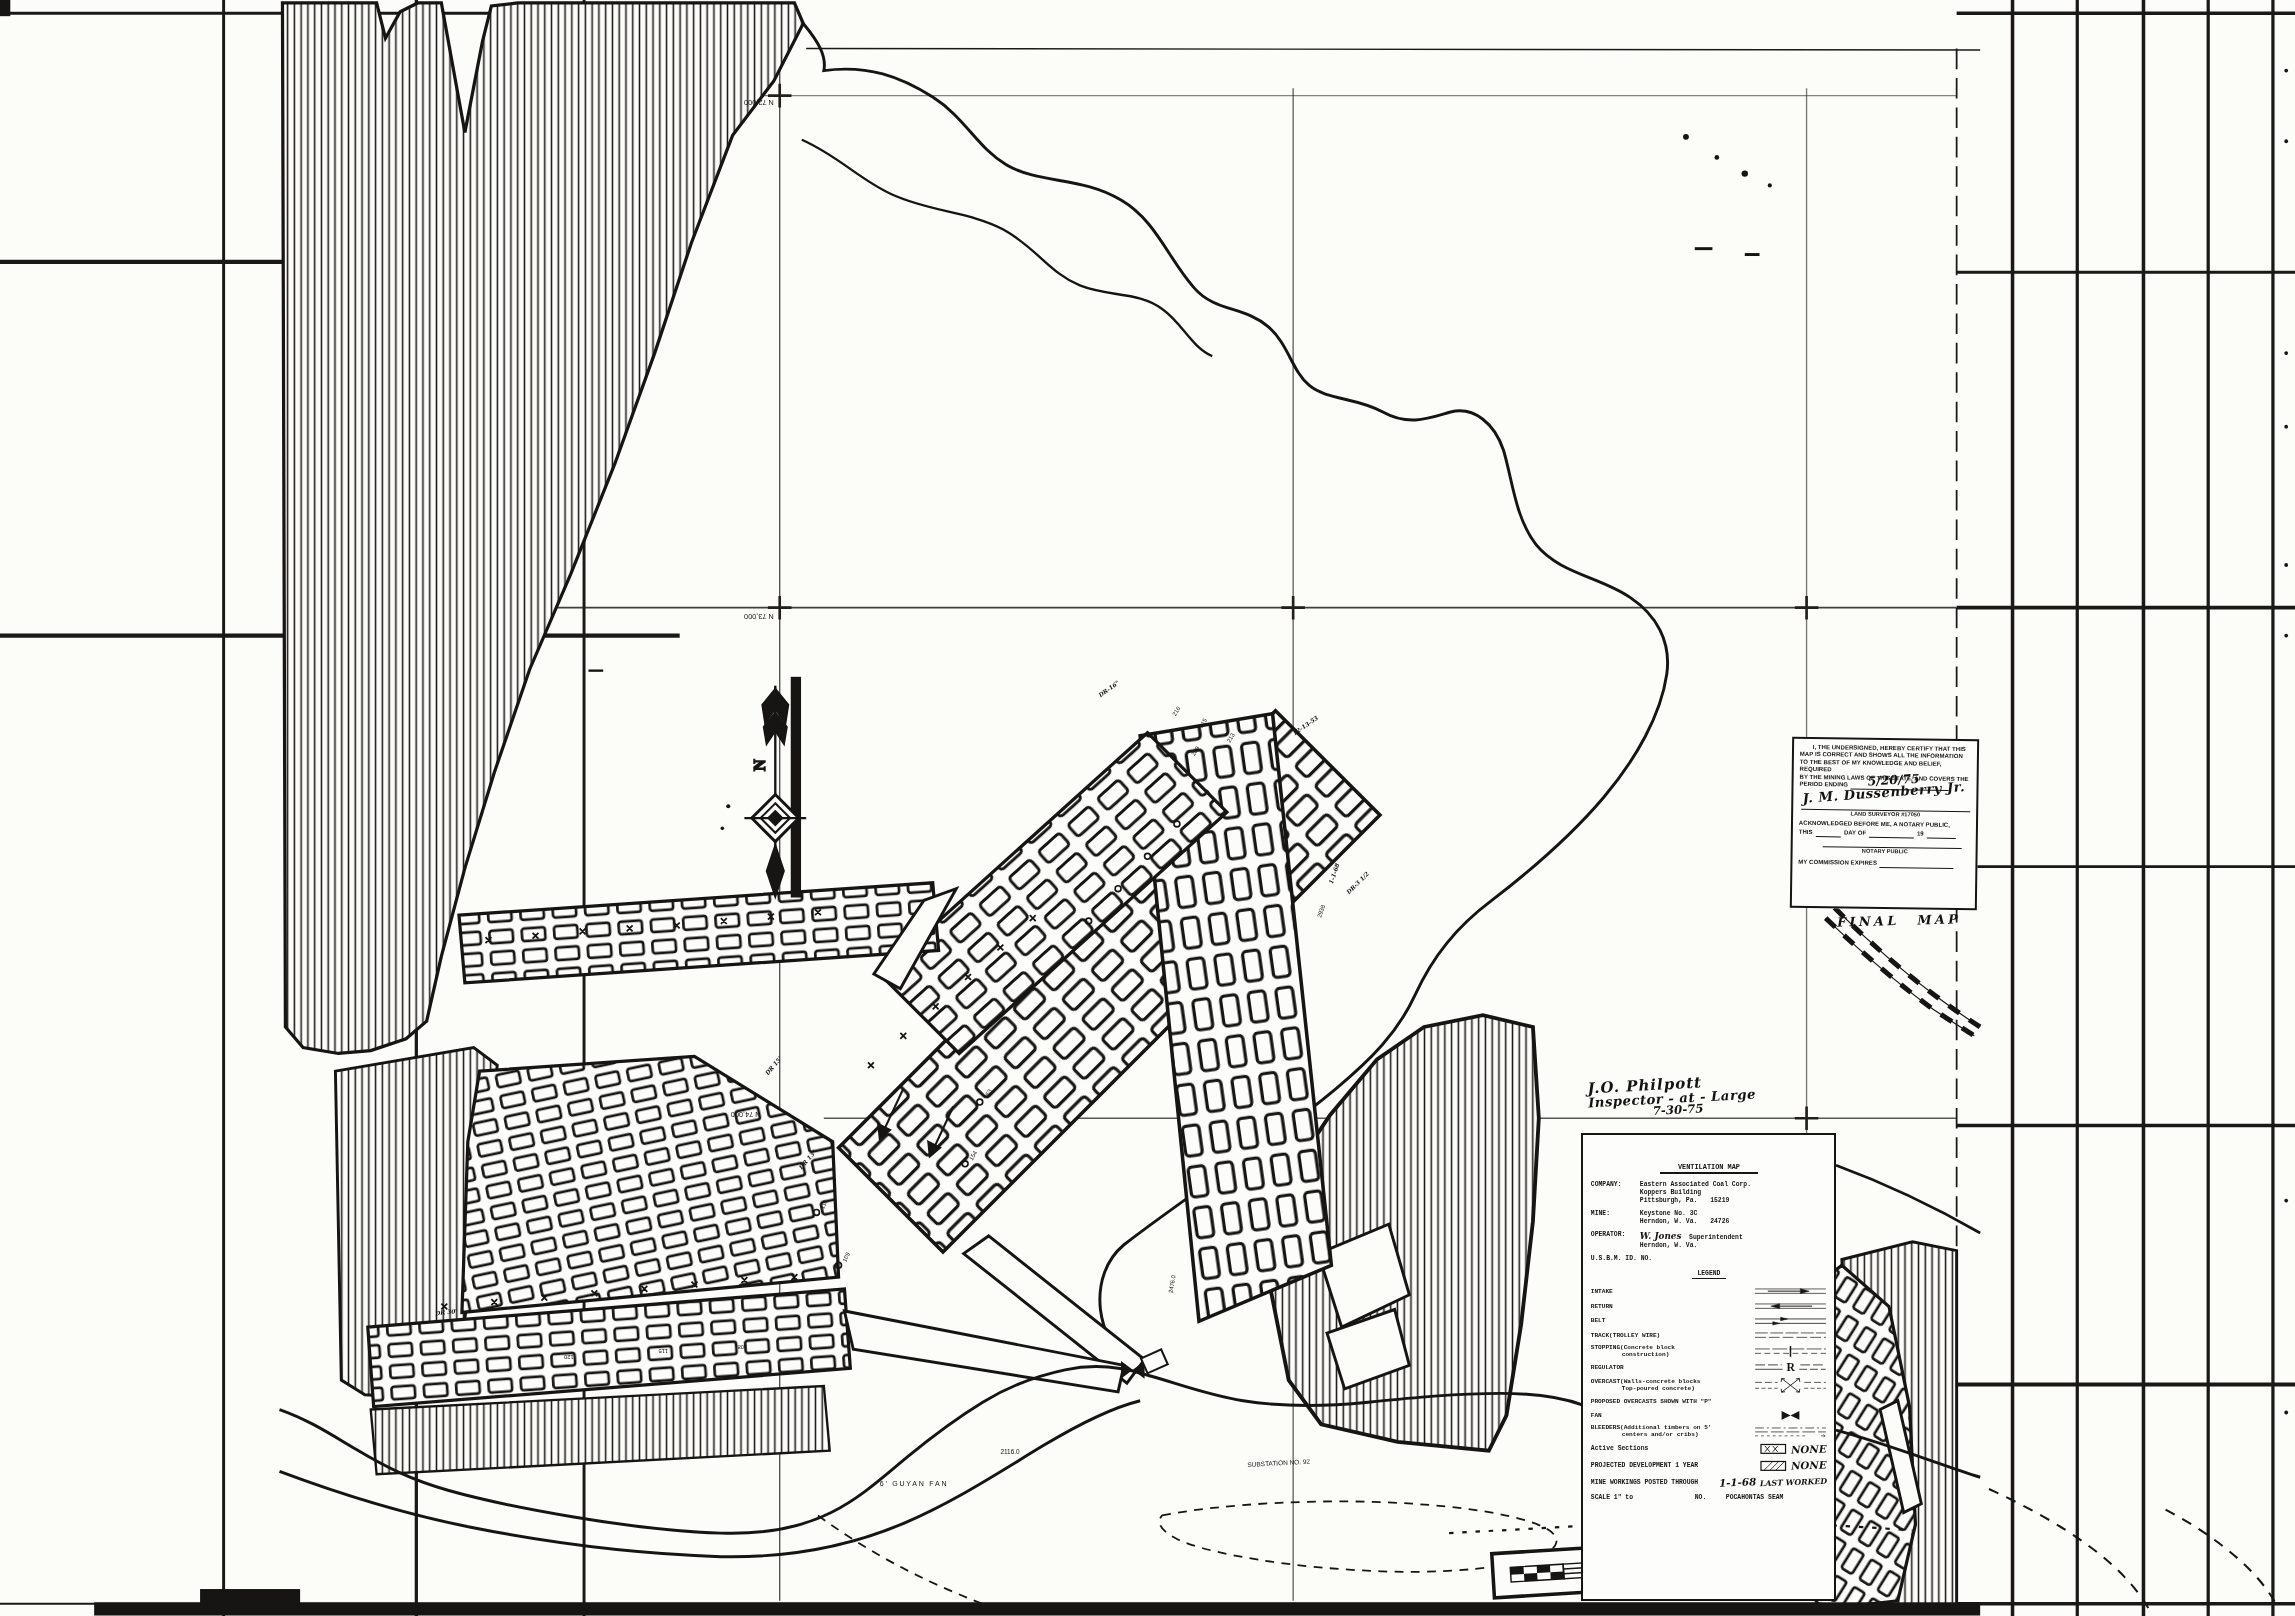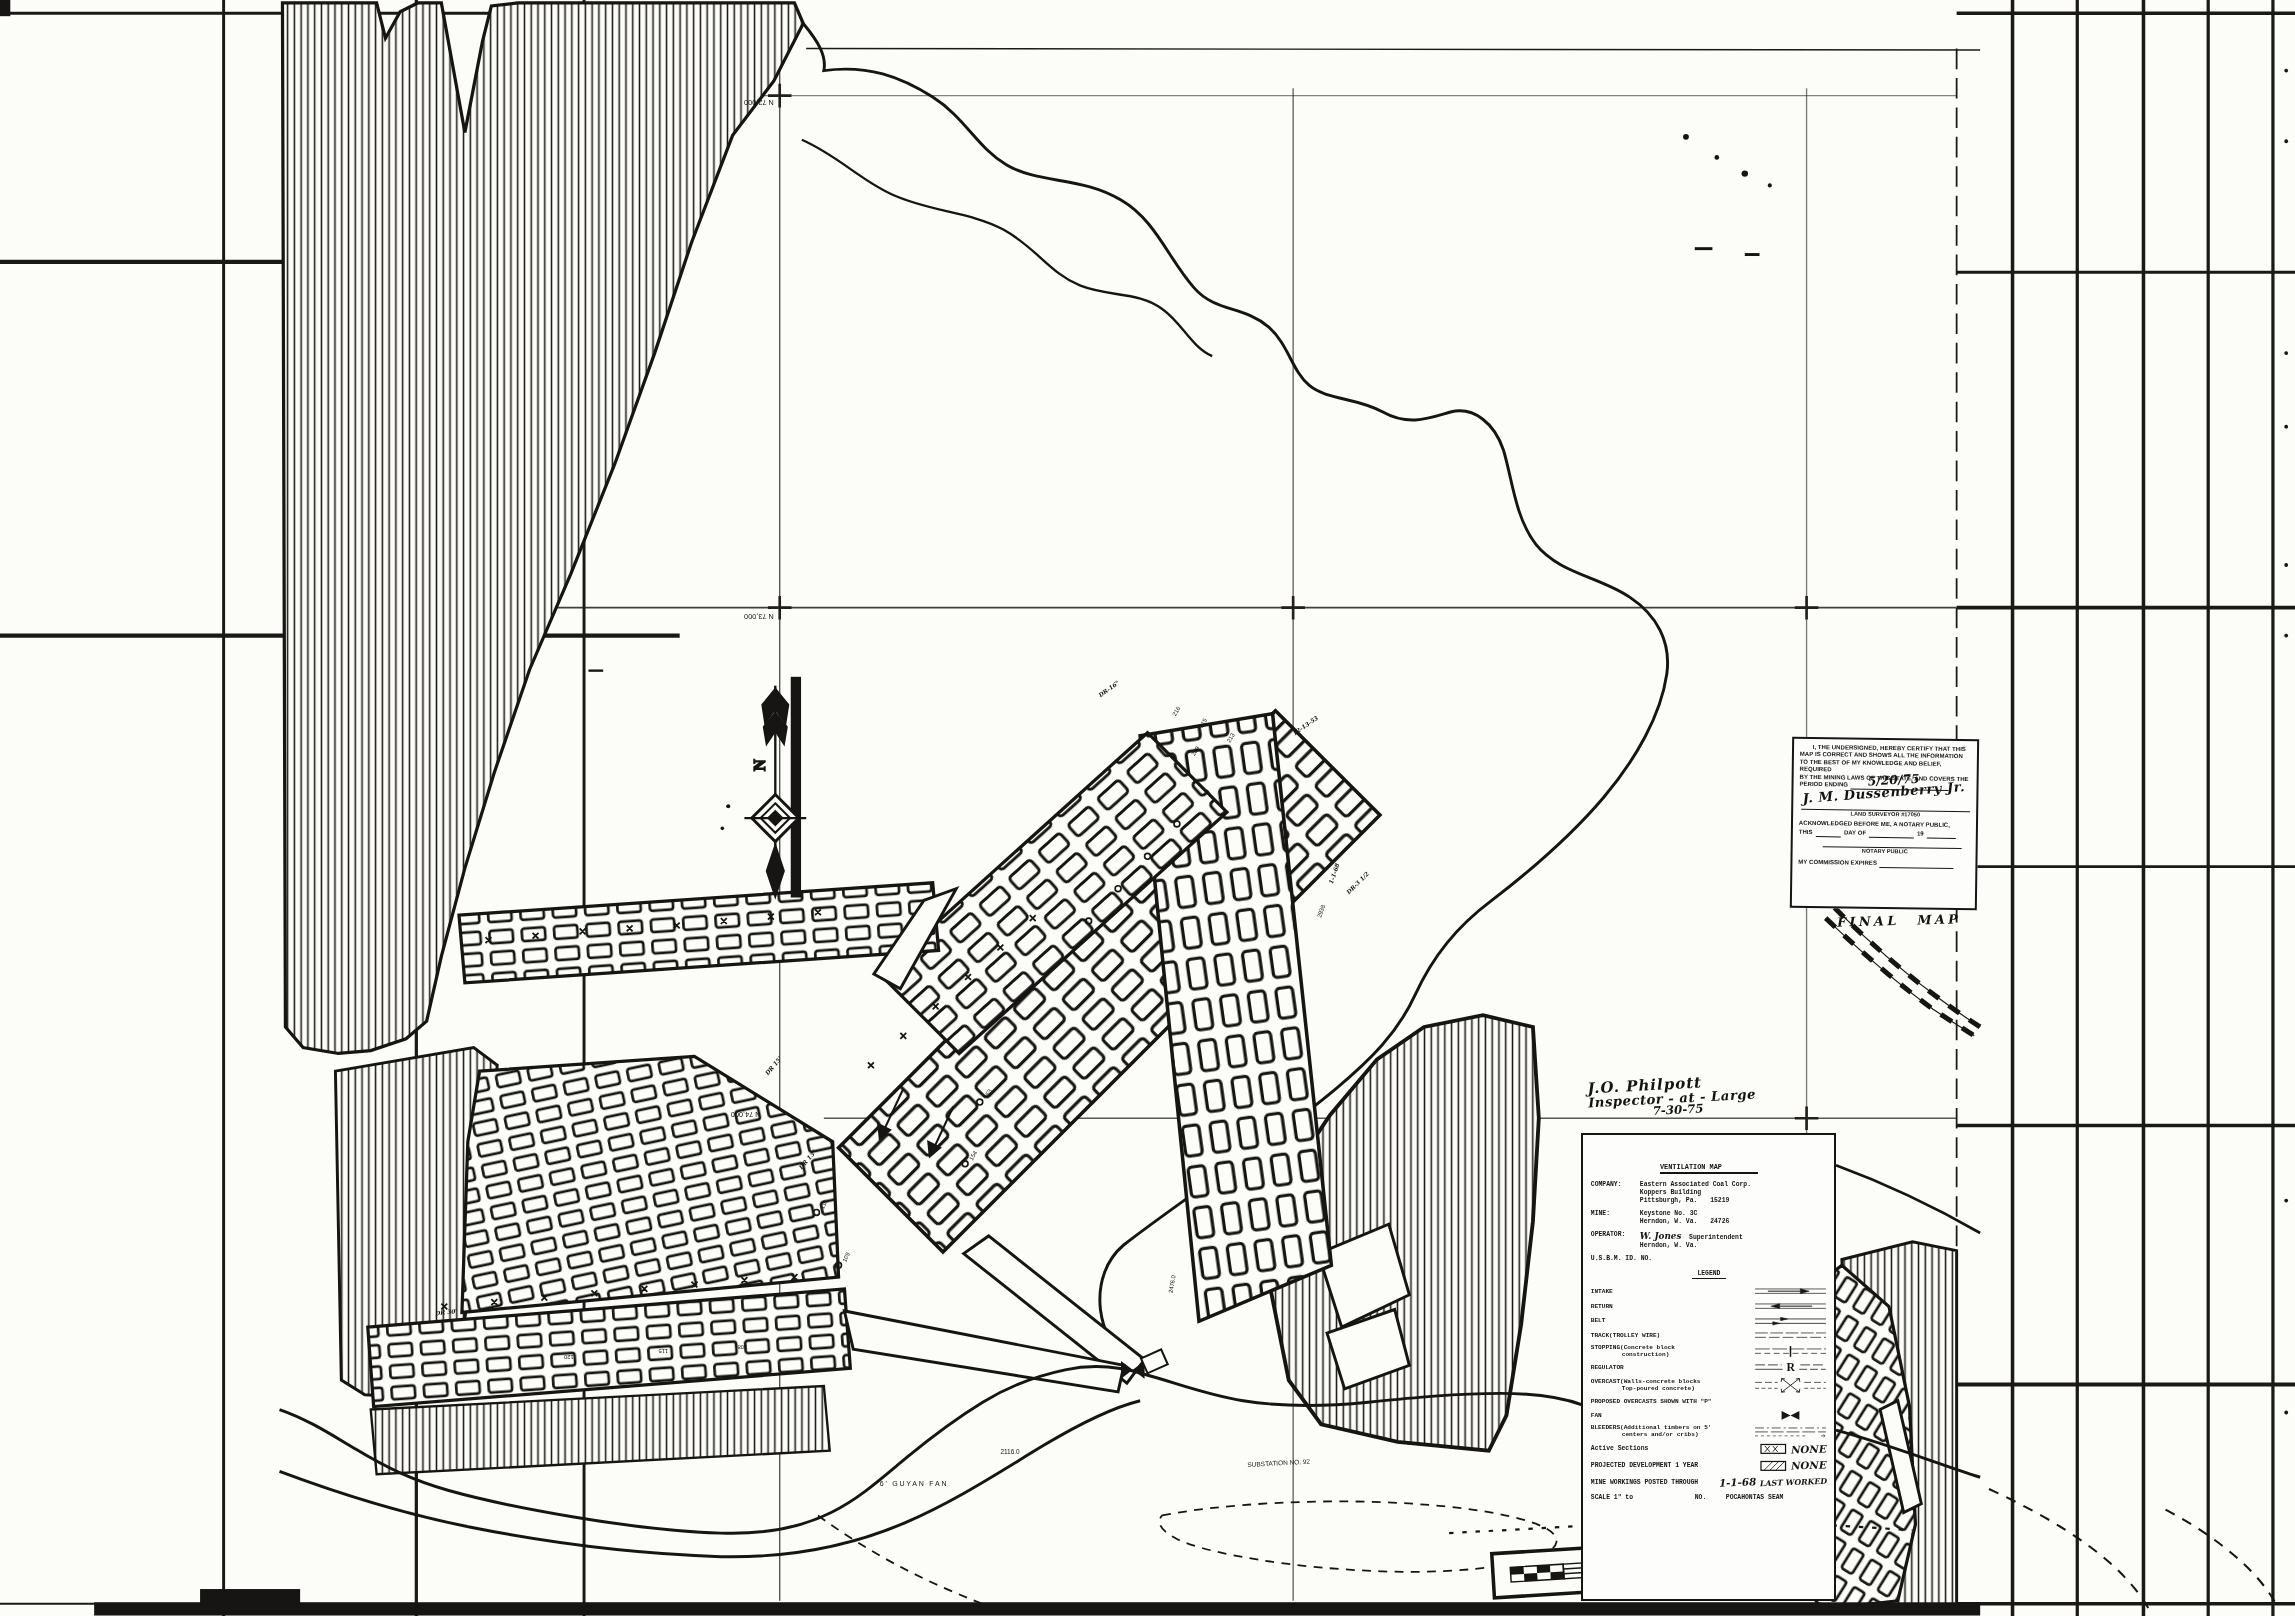--- a/index.html
+++ b/index.html
@@ -25,21 +25,21 @@
   
   #inspector-note{left:1588px;top:1077px;transform:rotate(-3deg);z-index:6;line-height:1.0;white-space:nowrap;}
   #inspector-note .l1{font-size:15px;letter-spacing:1px;}
   #inspector-note .l2{font-size:13.2px;letter-spacing:0.5px;}
   #inspector-note .l3{font-size:11.8px;padding-left:64px;}
   
   #legend-box{left:1581px;top:1133px;width:255px;height:468px;border:2px solid #171513;
     background:#fdfdfb;z-index:5;padding:28.4px 6.9px 3.9px 7.8px;
     font-family:"Liberation Mono","DejaVu Sans Mono",monospace;font-weight:700;
     font-size:6.4px;line-height:1.22;}
-  #vent-title{width:98px;margin:0 auto 6.9px auto;text-align:left;font-size:6.9px;
+  #vent-title{width:98px;margin:0 auto 6.9px auto;text-align:center;font-size:6.9px;
     border-bottom:2px double #171513;padding-bottom:0.5px;}
   .info-row{display:flex;margin-bottom:5.4px;}
   .info-lab{width:49px;flex:none;}
   .info-val{flex:1;}
   .num{margin-left:12.8px;}
   #legend-head{width:34px;margin:6.9px auto 5.9px auto;text-align:center;
     border-bottom:1px solid #171513;padding-bottom:0.5px;}
   .lrow{display:flex;justify-content:space-between;align-items:center;margin-bottom:2px;min-height:11.8px;}
   .lrow .lab{font-size:6.1px;line-height:1.15;}
   .lab .l2i{display:block;padding-left:31px;}

